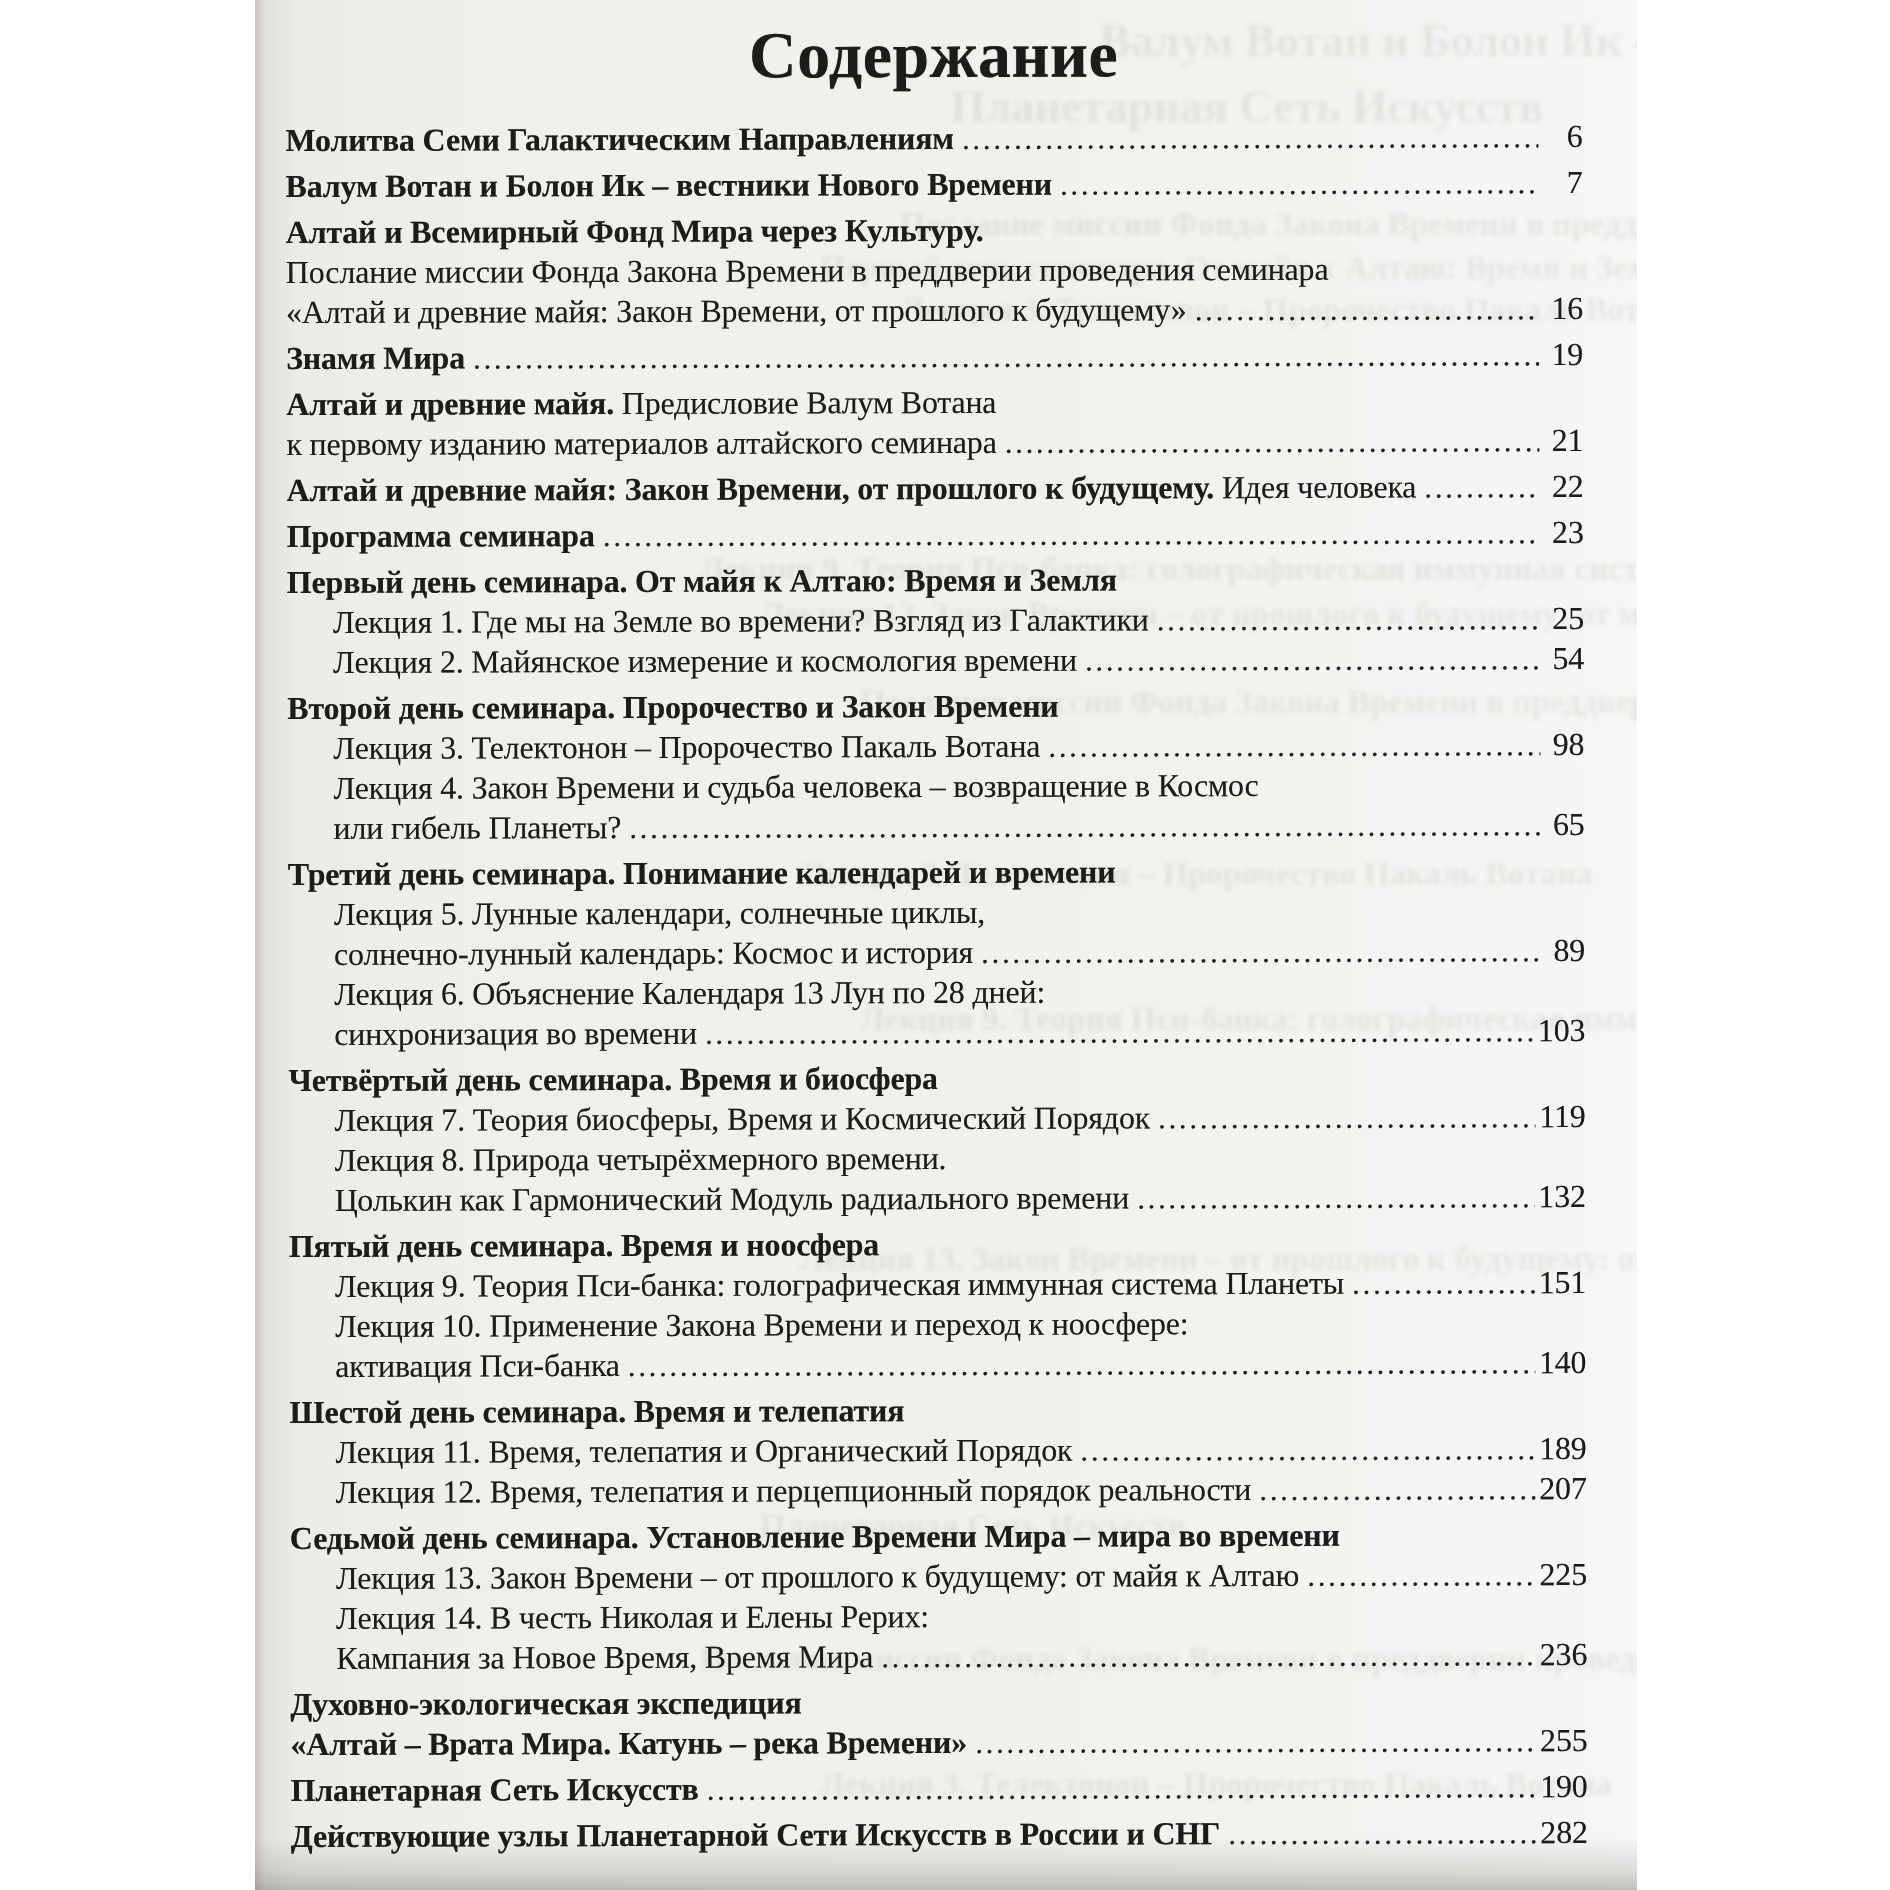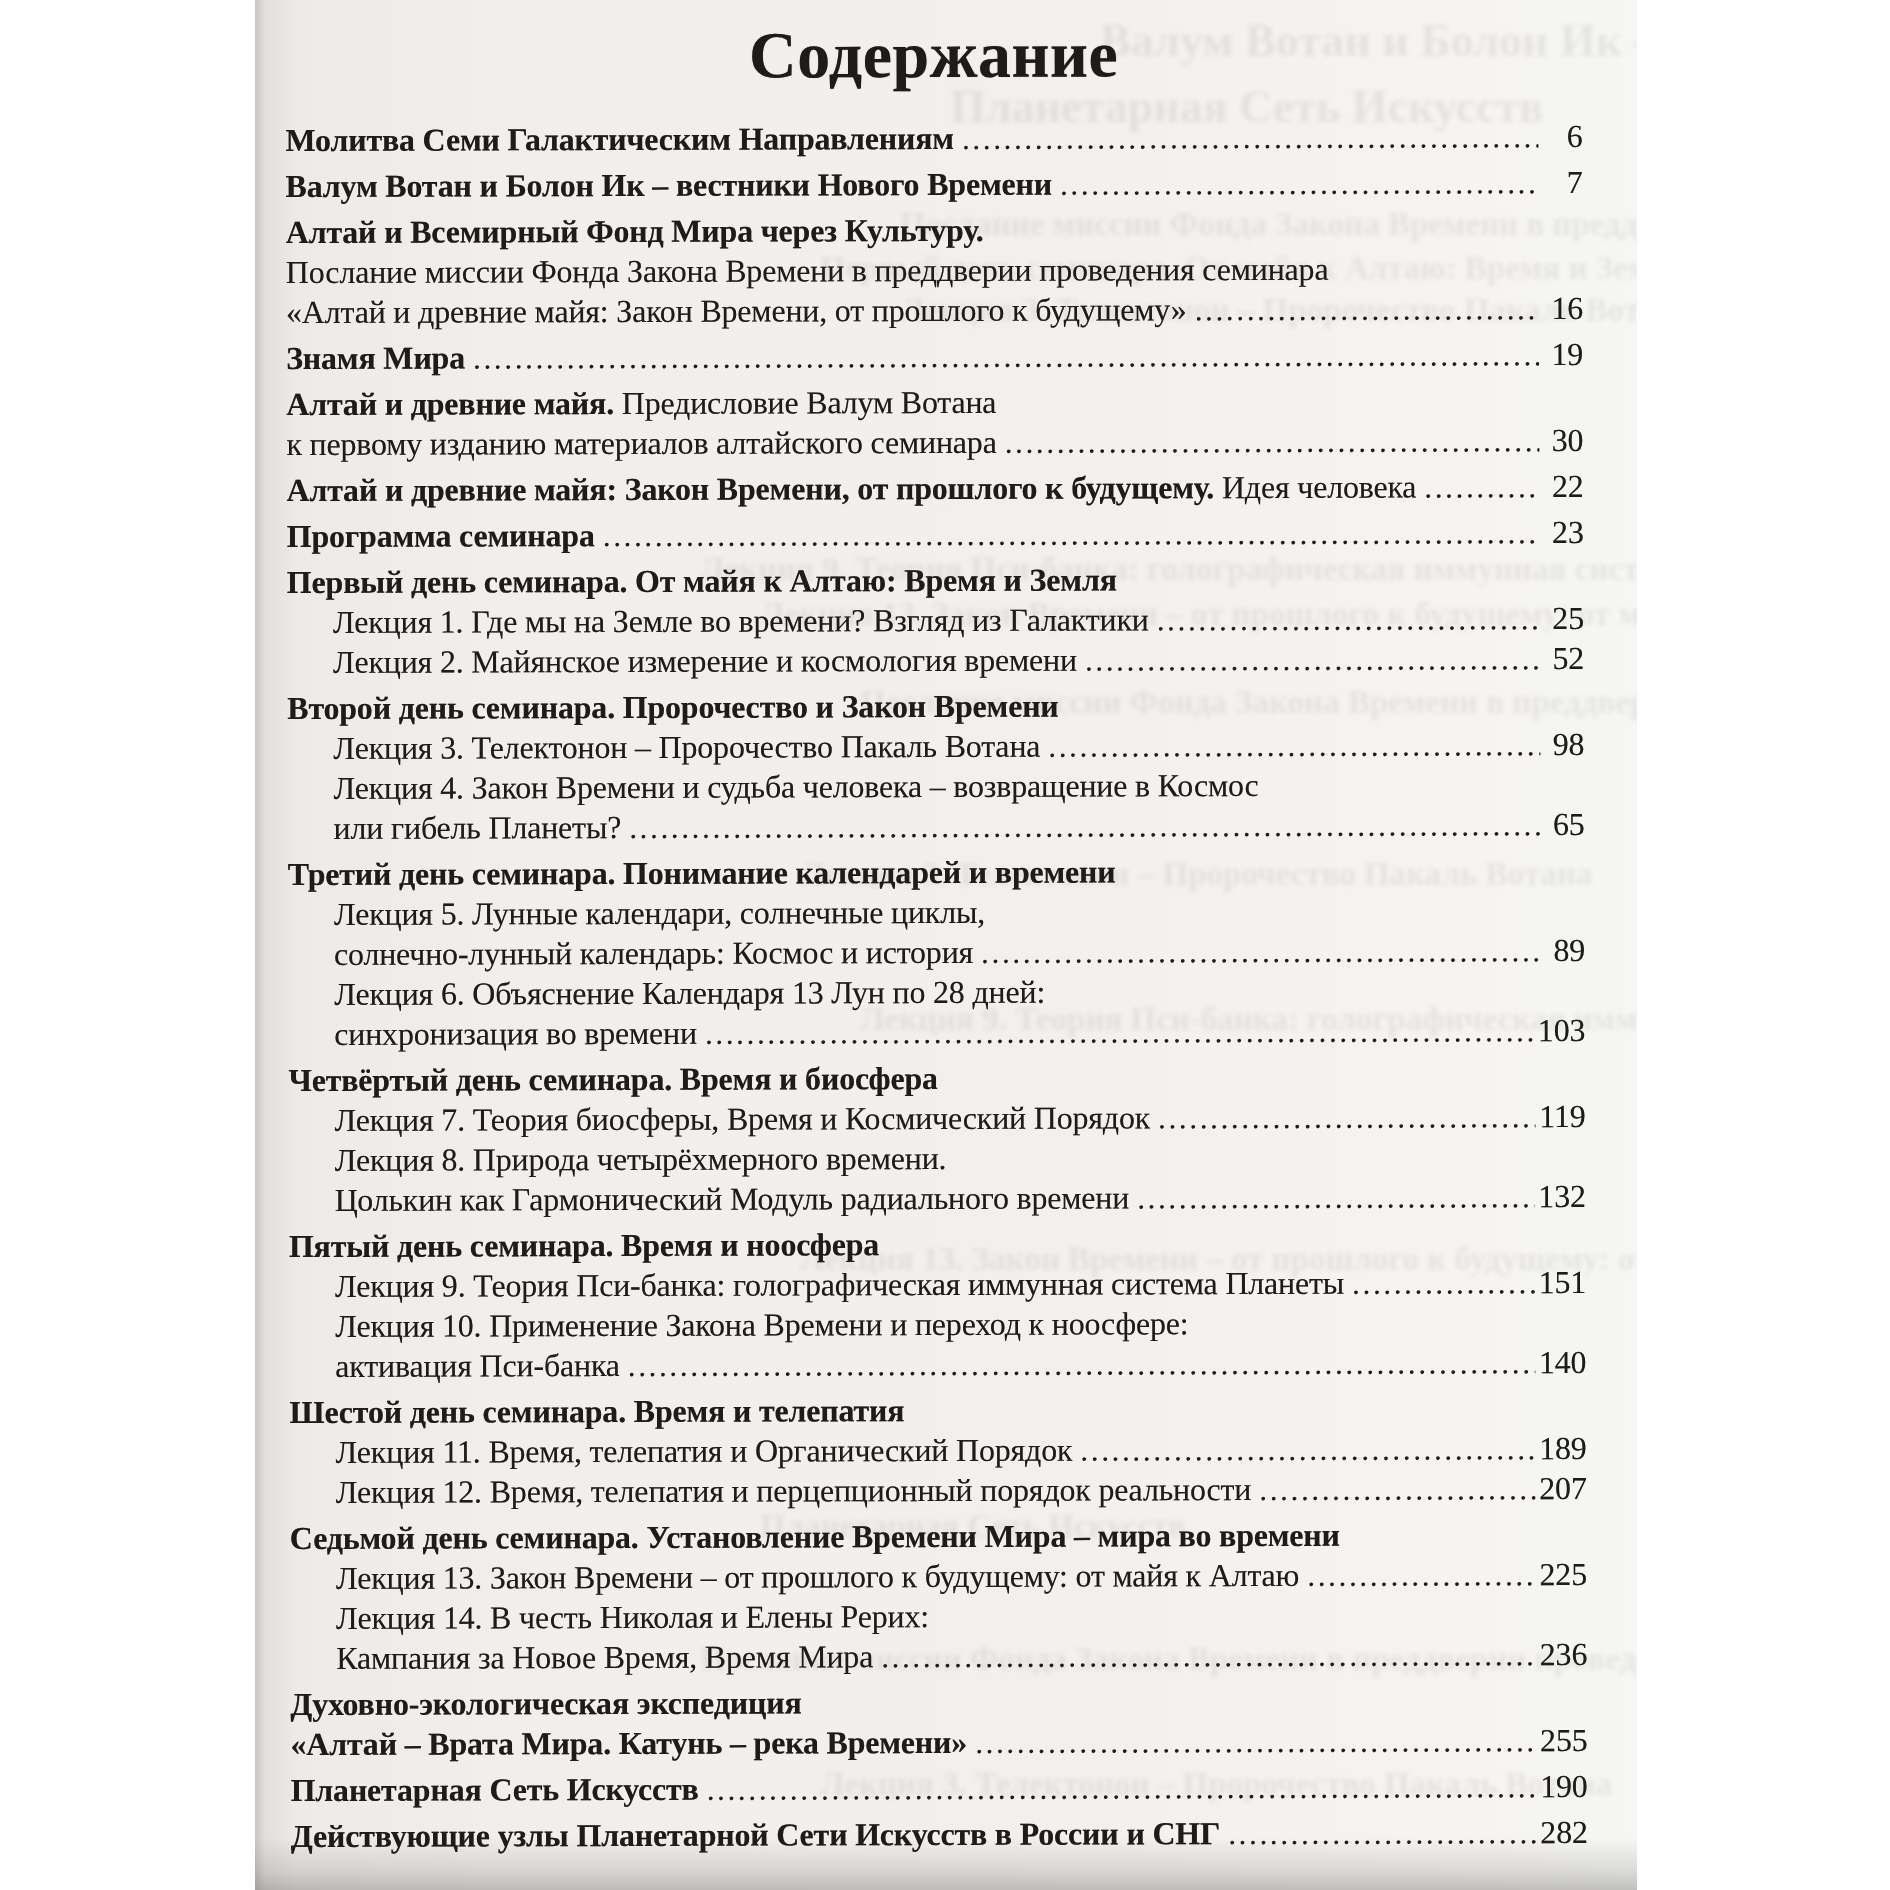--- a/index.html
+++ b/index.html
@@ -157,21 +157,21 @@
               <span class="pg">19</span>
             </div>
           </div>
           <div class="toc-entry">
             <div class="toc-line">
               <span class="toc-text"><span class="b">Алтай и древние майя.</span><span class="r"> Предисловие Валум Вотана</span></span>
             </div>
             <div class="toc-line">
               <span class="toc-text"><span class="r">к первому изданию материалов алтайского семинара</span></span>
               <span class="dots"></span>
-              <span class="pg">30</span>
+              <span class="pg">21</span>
             </div>
           </div>
           <div class="toc-entry">
             <div class="toc-line">
               <span class="toc-text"><span class="b">Алтай и древние майя: Закон Времени, от прошлого к будущему.</span><span class="r"> Идея человека</span></span>
               <span class="dots"></span>
               <span class="pg">22</span>
             </div>
           </div>
           <div class="toc-entry">
@@ -186,21 +186,21 @@
               <span class="toc-text"><span class="b">Первый день семинара. От майя к Алтаю: Время и Земля</span></span>
             </div>
             <div class="toc-line ind">
               <span class="toc-text"><span class="r">Лекция 1. Где мы на Земле во времени? Взгляд из Галактики</span></span>
               <span class="dots"></span>
               <span class="pg">25</span>
             </div>
             <div class="toc-line ind">
               <span class="toc-text"><span class="r">Лекция 2. Майянское измерение и космология времени</span></span>
               <span class="dots"></span>
-              <span class="pg">52</span>
+              <span class="pg">54</span>
             </div>
           </div>
           <div class="toc-entry">
             <div class="toc-line">
               <span class="toc-text"><span class="b">Второй день семинара. Пророчество и Закон Времени</span></span>
             </div>
             <div class="toc-line ind">
               <span class="toc-text"><span class="r">Лекция 3. Телектонон – Пророчество Пакаль Вотана</span></span>
               <span class="dots"></span>
               <span class="pg">98</span>

